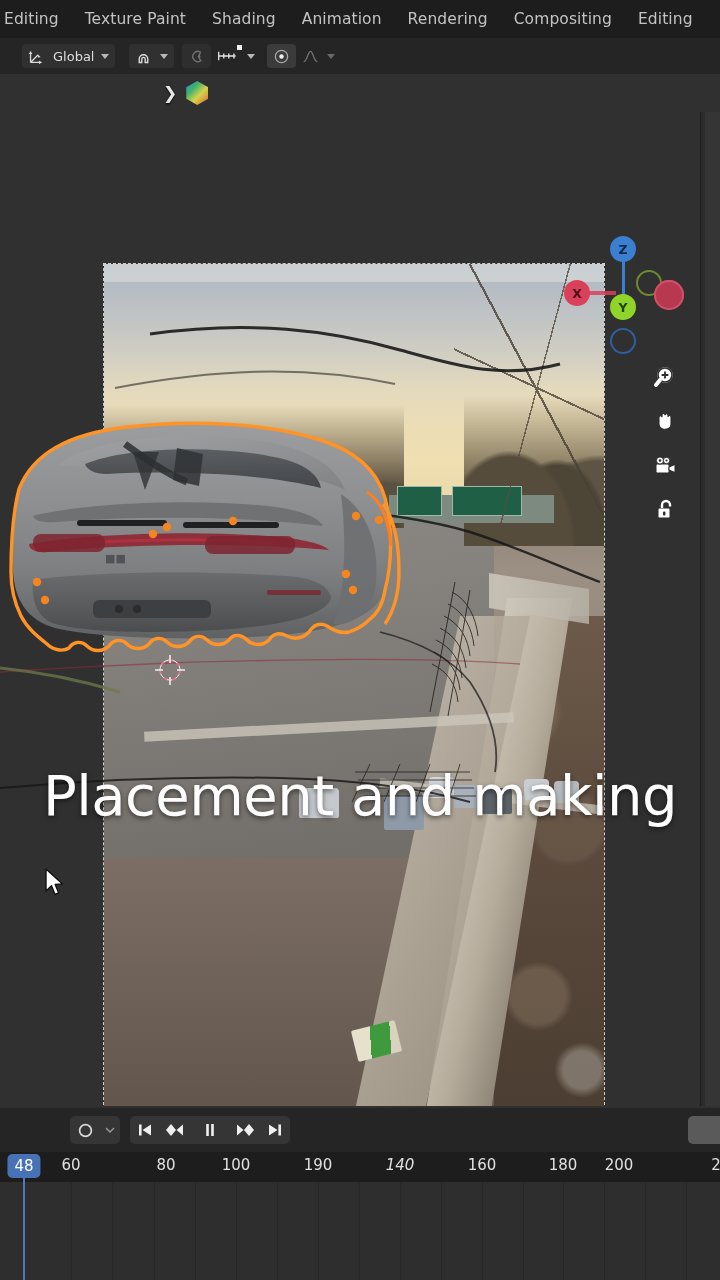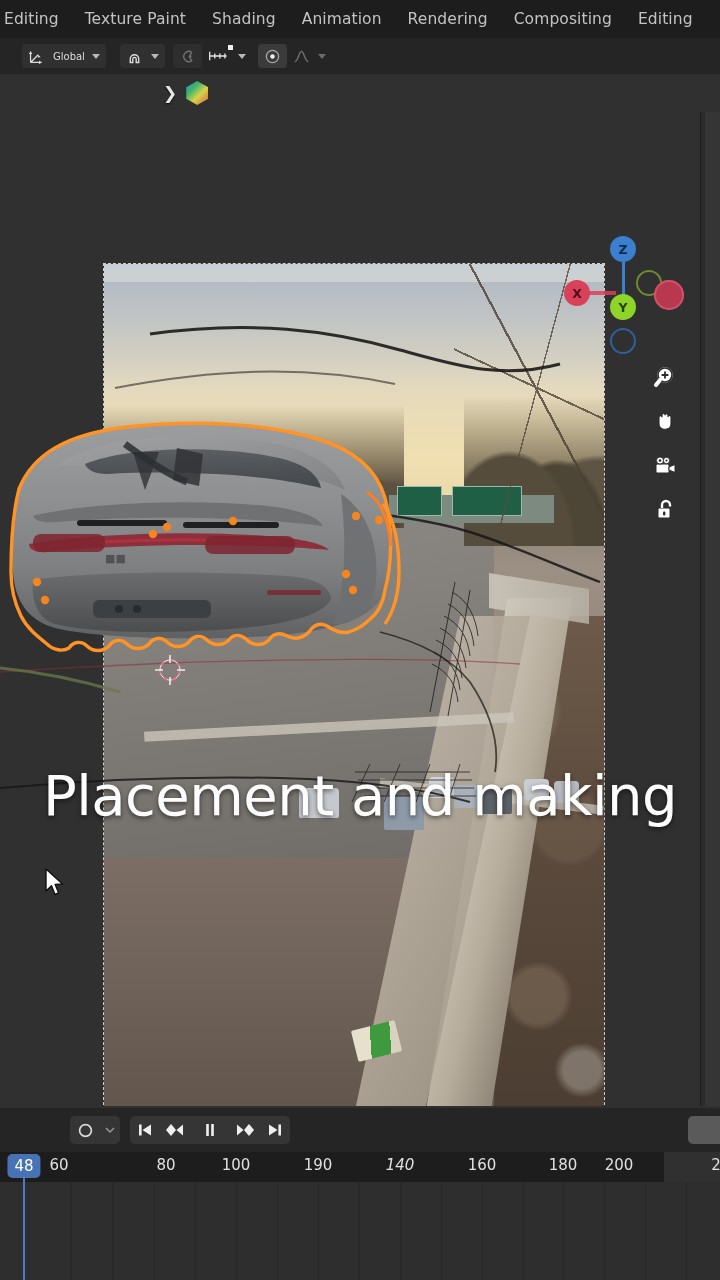--- a/index.html
+++ b/index.html
@@ -39,21 +39,21 @@
     background:#303030; border-radius:4px;
     margin-left:8px;
   }
   .tgroup.flat { background:transparent; }
   .tbtn {
     height:24px; display:flex; align-items:center; justify-content:center;
     padding:0 6px; color:#d0d0d0;
   }
   .tbtn.inset { background:#3b3b3b; border-radius:4px; }
   .tbtn.dim { opacity:.42; }
-  .tlabel { font-size:10px; color:#dcdcdc; padding:0 5px 0 2px; }
+  .tlabel { font-size:13px; color:#dcdcdc; padding:0 5px 0 2px; }
   .caret {
     width:0;height:0;border-left:4px solid transparent;border-right:4px solid transparent;
     border-top:5px solid #b8b8b8; margin:0 6px 0 2px;
   }
   .caret.dimc { border-top-color:#6a6a6a; }
 
   
   #crumbrow {
     position:absolute; left:0; top:74px; width:720px; height:38px;
     background:#303030;
@@ -258,21 +258,21 @@
   .tl-btn {
     height:28px; min-width:30px; display:flex; align-items:center; justify-content:center;
     color:#e4e4e4;
   }
   .tl-sep { width:5px; }
   #tl-blank {
     position:absolute; right:0; top:1116px; width:32px; height:28px;
     background:#5a5a5a; border-radius:5px 0 0 5px;
   }
   #tl-ruler {
-    position:absolute; left:0; top:1152px; width:664px; height:30px;
+    position:absolute; left:0; top:1152px; width:720px; height:30px;
     background:#1d1d1d;
   }
   .tick {
     position:absolute; top:4px; font-size:15px; color:#e0e0e0;
     transform:translateX(-50%); white-space:nowrap;
   }
   #playhead-label {
     position:absolute; top:2px; height:24px; padding:0 7px;
     background:#4772b3; border-radius:5px; color:#fff;
     font-size:15px; display:flex; align-items:center;
@@ -644,21 +644,21 @@
         <rect x="13.4" y="2.5" width="2.6" height="11" fill="#efefef"></rect>
       </svg>
     </div>
   </div>
 
 </div>
 <div id="tl-blank"></div>
 
 <div id="tl-ruler">
   <div id="playhead-label" style="left:24px;">48</div>
-  <div class="tick" style="left:59px;">60</div>
+  <div class="tick" style="left:71px;">60</div>
   <div class="tick" style="left:154px;margin-left:12px;">80</div>
   <div class="tick" style="left:236px;">100</div>
   <div class="tick" style="left:318px;">190</div>
   <div class="tick" style="left:400px;font-style:italic;">140</div>
   <div class="tick" style="left:482px;">160</div>
   <div class="tick" style="left:563px;">180</div>
   <div class="tick" style="left:619px;">200</div>
   <div class="tick" style="left:716px;">2</div>
 </div>
 

